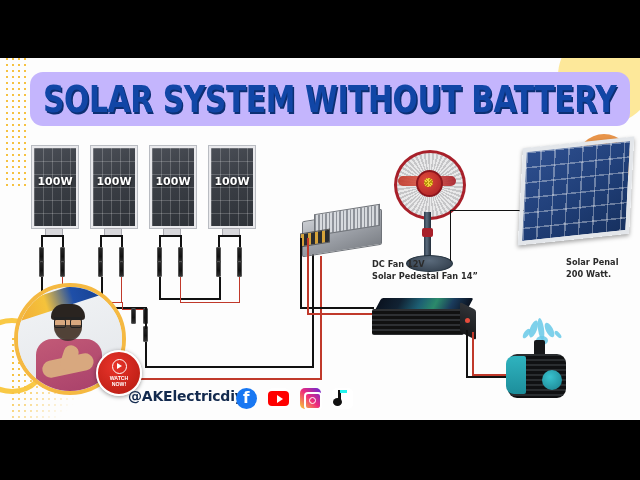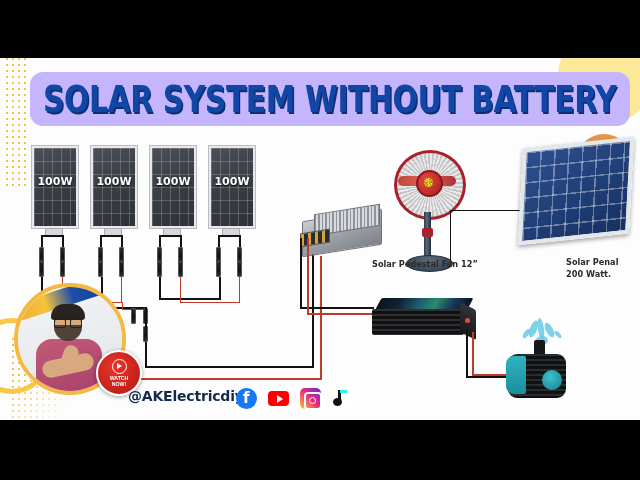--- a/index.html
+++ b/index.html
@@ -278,21 +278,22 @@
       <div class="fan-hub"></div>
       <div class="fan-pole"></div>
       <div class="fan-knob"></div>
       <div class="fan-base"></div>
     </div>
 
     <div class="w" style="left:450px;top:153px;width:1.2px;height:50px;"></div>
     <div class="w" style="left:450px;top:152px;width:84px;height:1.2px;"></div>
 
     <div class="lbl" style="left:372px;top:200px;">
-      <div>Solar Pedestal Fan 12”</div>
+      <div>DC Fan 12V</div>
+      <div>Solar Pedestal Fan 14”</div>
     </div>
 
     <div class="inverter">
       <div class="inv-top"></div>
       <div class="inv-body"></div>
       <div class="inv-side"></div>
       <div class="inv-led"></div>
     </div>
 
     <div>

